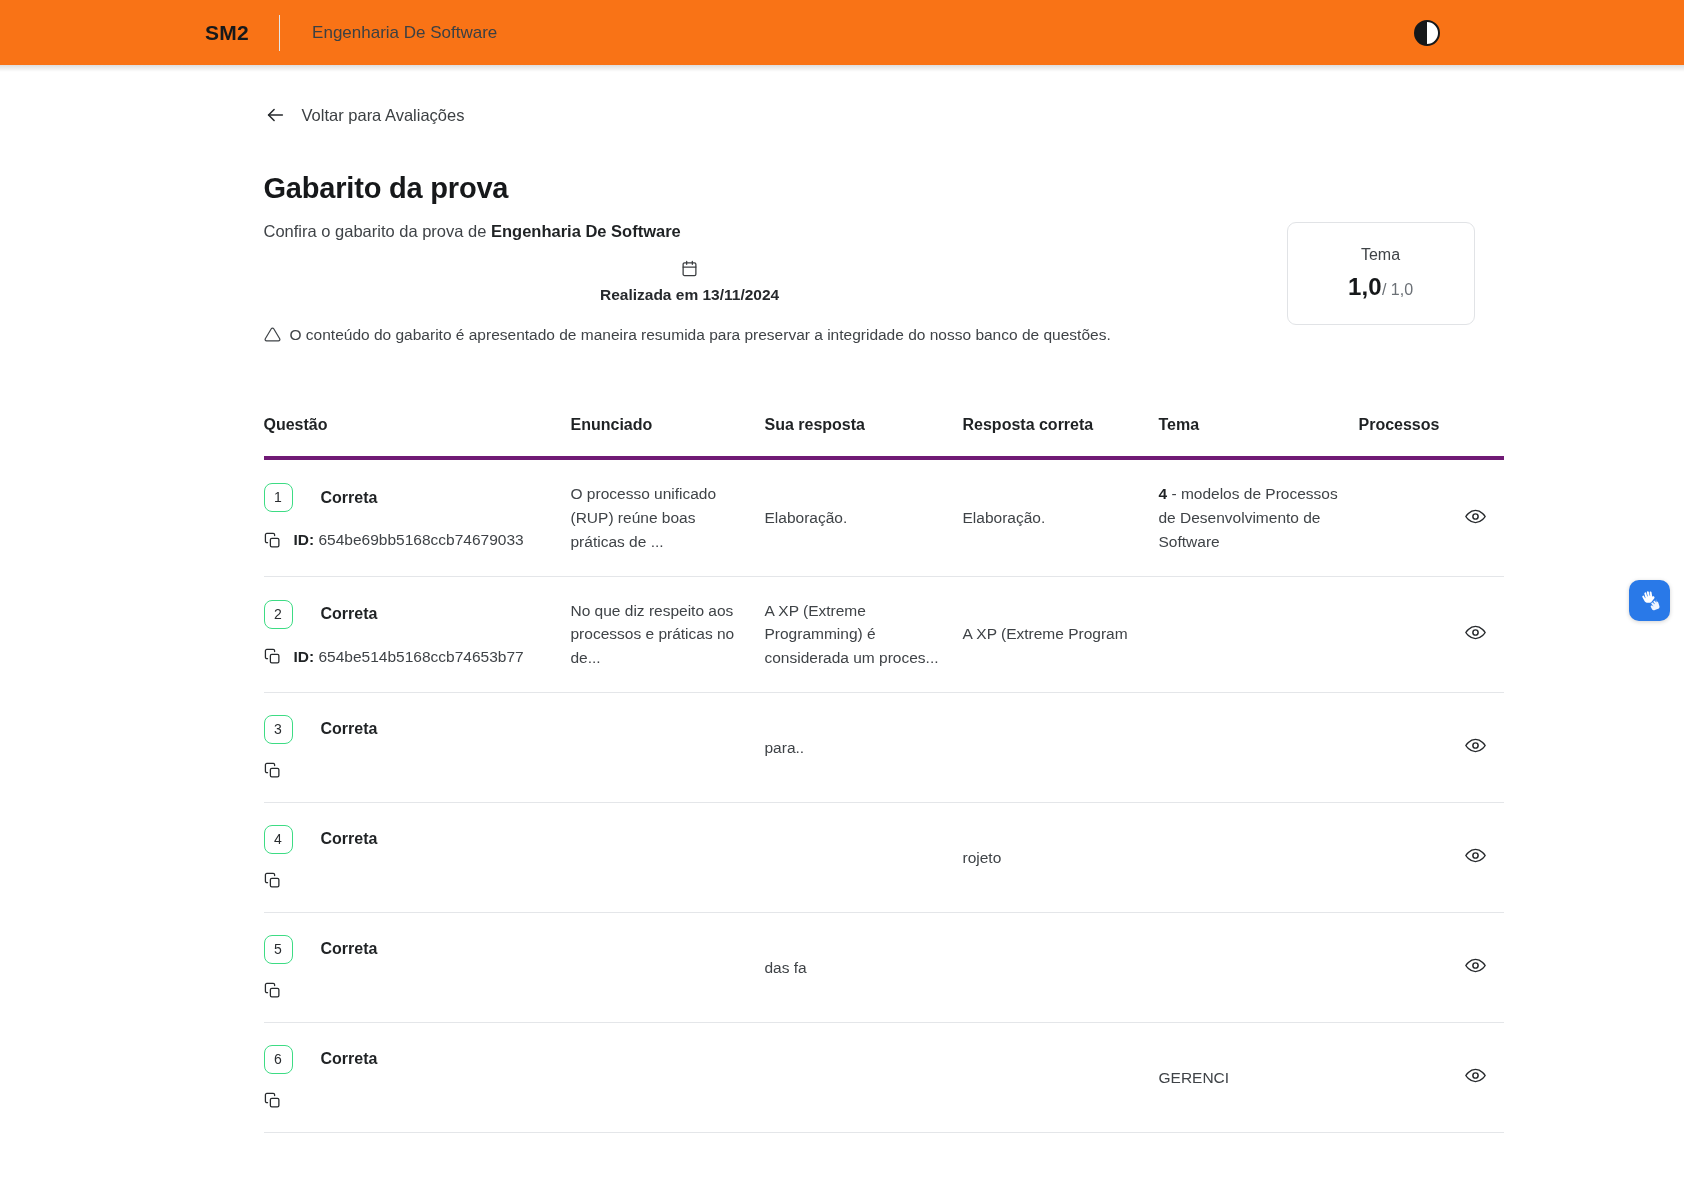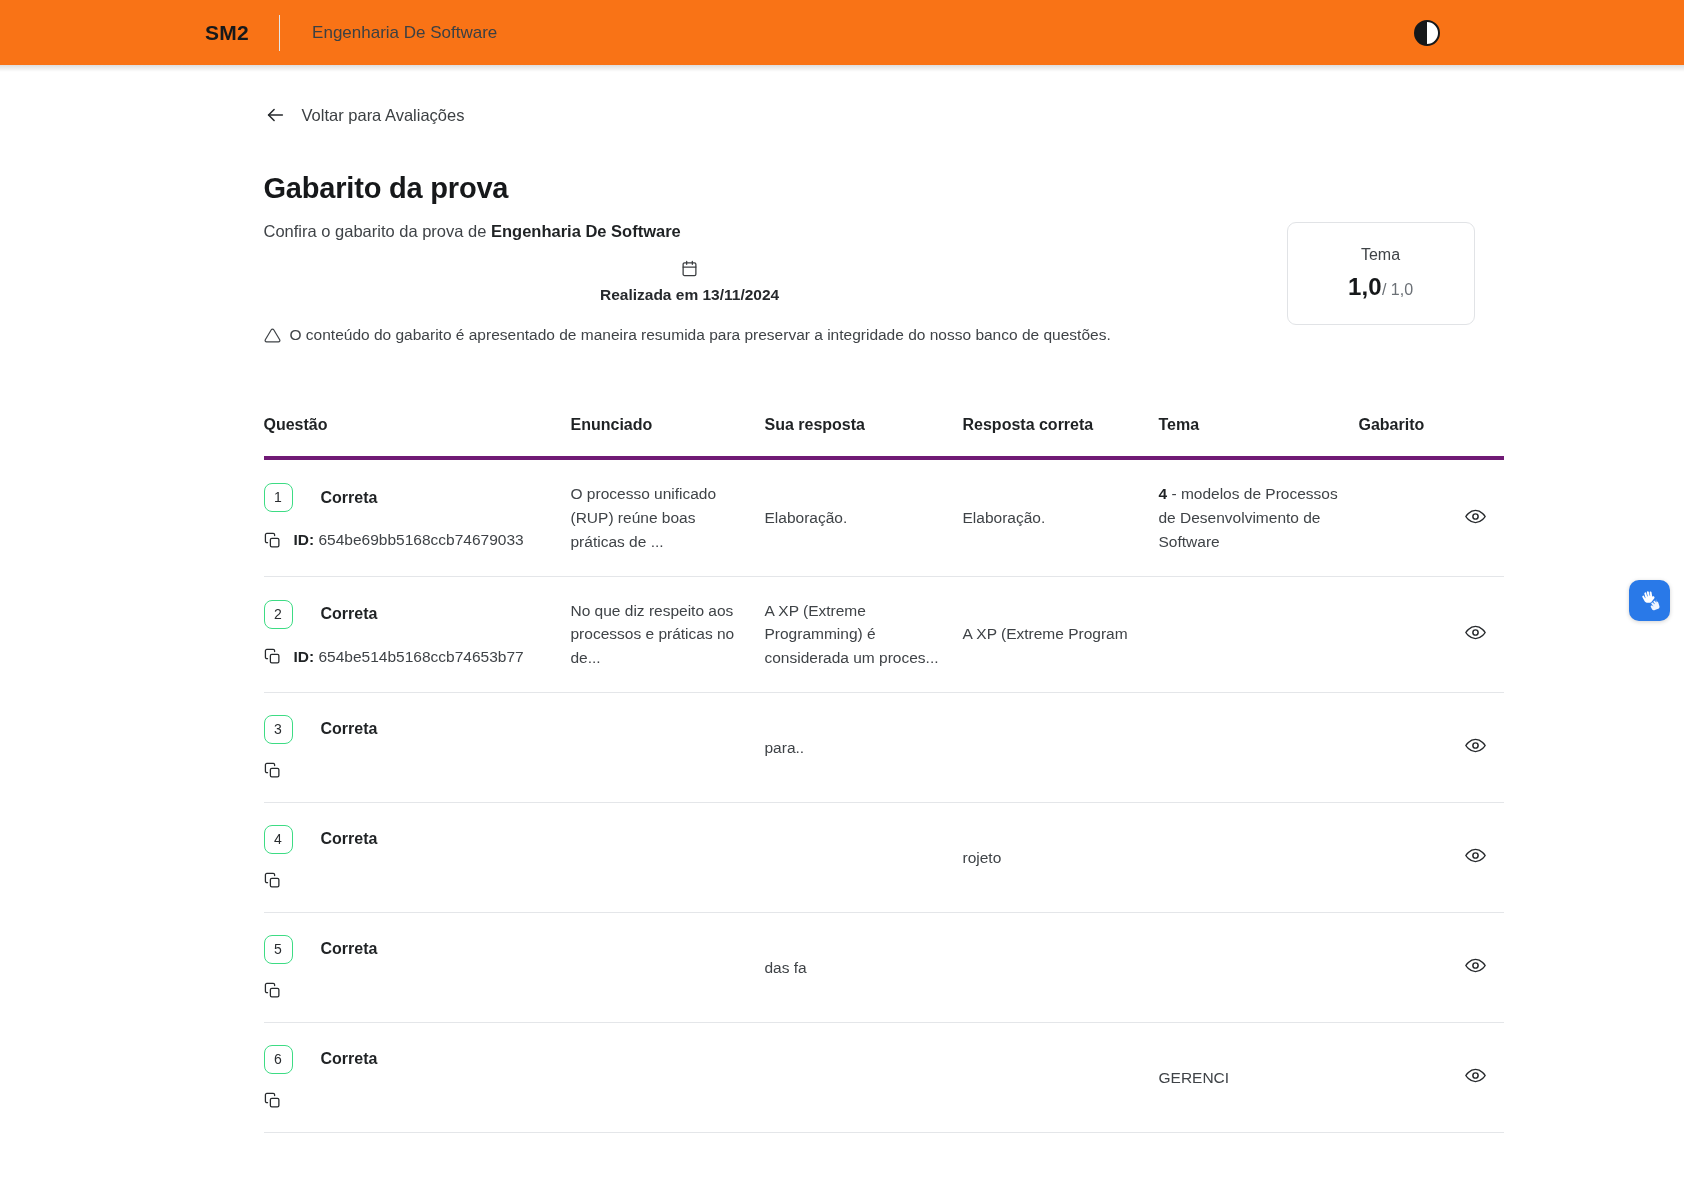--- a/index.html
+++ b/index.html
@@ -117,21 +117,21 @@
     margin-left: 5px;
     font-size: 15.5px;
     font-weight: 700;
     color: #26292c;
     flex-direction: column;
   }
   .date-row .cal-ico { width: 17px; height: 17px; opacity: .9; }
 
   .notice-row {
     display: flex;
-    align-items: flex-end;
+    align-items: flex-start;
     gap: 9px;
     margin-top: 22px;
     font-size: 15.5px;
     color: #3f4347;
   }
   .notice-row .warn-ico { width: 17px; height: 17px; flex: 0 0 17px; }
 
   
   .grade-card {
     width: 188px;
@@ -313,21 +313,21 @@
 
     <div class="table-wrap">
       <table class="gabarito">
         <thead>
           <tr>
             <th class="col-questao">Questão</th>
             <th class="col-enunciado">Enunciado</th>
             <th class="col-sua">Sua resposta</th>
             <th class="col-resposta">Resposta correta</th>
             <th class="col-tema">Tema</th>
-            <th class="col-consultar">Gabarito</th>
+            <th class="col-consultar">Processos</th>
           </tr>
         </thead>
         <tbody>
 
           <tr>
             <td class="cell-questao">
               <div class="q-head">
                 <span class="q-badge">1</span>
                 <span class="q-status">Correta</span>
               </div>

